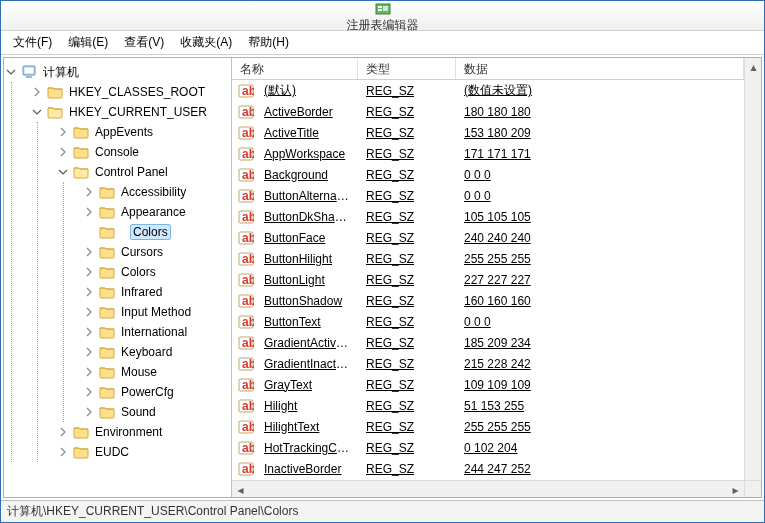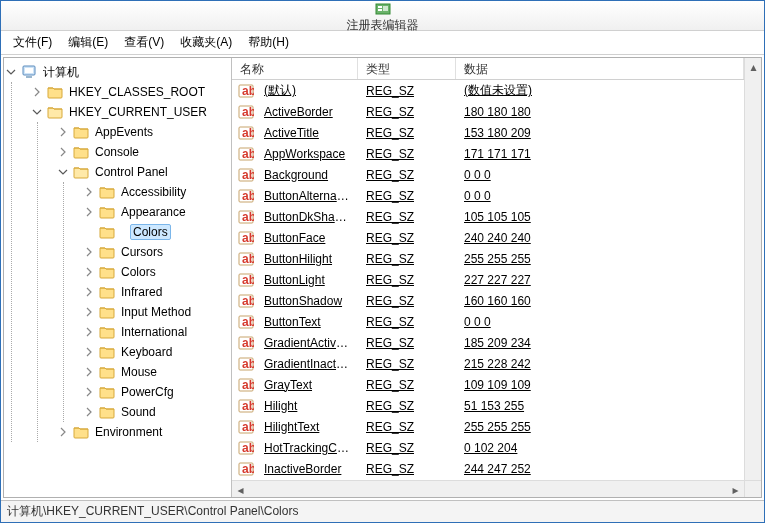--- a/index.html
+++ b/index.html
@@ -352,20 +352,34 @@
                           <path d="M3 1 L7 5 L3 9" fill="none" stroke="#888" stroke-width="1.2"></path>
                         </svg>
                       </span>
                       <span class="folder-icon"><svg width="16" height="16" viewBox="0 0 16 16">
                           <path d="M1 4 h5 l1 1 h8 v8 a1 1 0 0 1 -1 1 H2 a1 1 0 0 1 -1 -1 z" fill="#ffe08a" stroke="#d7a93a"></path>
                           <path d="M1 4 h5 l1 1 h8" fill="none" stroke="#d7a93a"></path>
                         </svg></span>
                       <span class="label">Environment</span>
                     </div>
                   </li>
+                  <li>
+                    <div class="node">
+                      <span class="toggle">
+                        <svg width="10" height="10" viewBox="0 0 10 10">
+                          <path d="M3 1 L7 5 L3 9" fill="none" stroke="#888" stroke-width="1.2"></path>
+                        </svg>
+                      </span>
+                      <span class="folder-icon"><svg width="16" height="16" viewBox="0 0 16 16">
+                          <path d="M1 4 h5 l1 1 h8 v8 a1 1 0 0 1 -1 1 H2 a1 1 0 0 1 -1 -1 z" fill="#ffe08a" stroke="#d7a93a"></path>
+                          <path d="M1 4 h5 l1 1 h8" fill="none" stroke="#d7a93a"></path>
+                        </svg></span>
+                      <span class="label">EUDC</span>
+                    </div>
+                  </li>
                 </ul>
               </li>
             </ul>
           </li>
         </ul>
     </div>
 
     <div class="list-pane">
       <div style="display:flex; flex:1; min-height:0;">
         <div style="flex:1; display:flex; flex-direction:column; min-width:0;">

